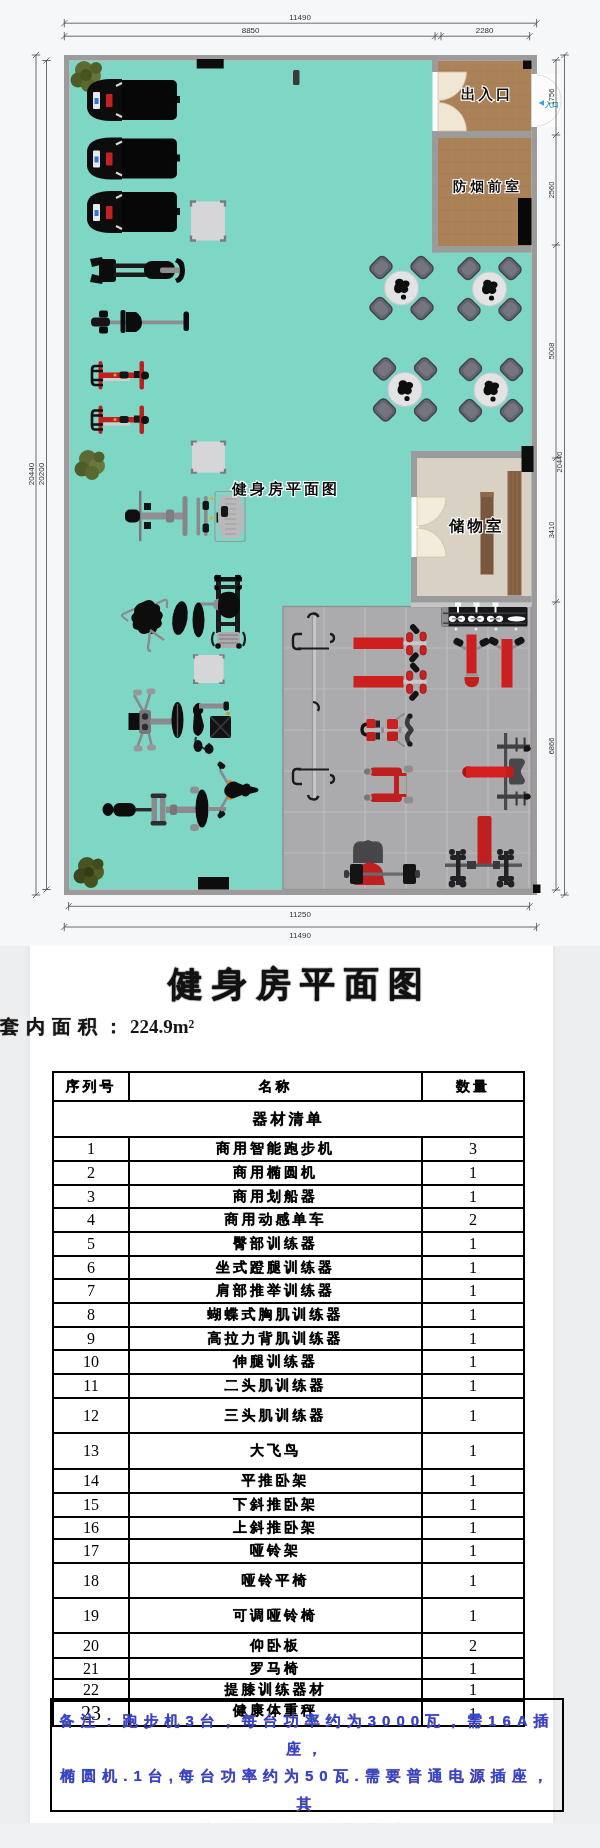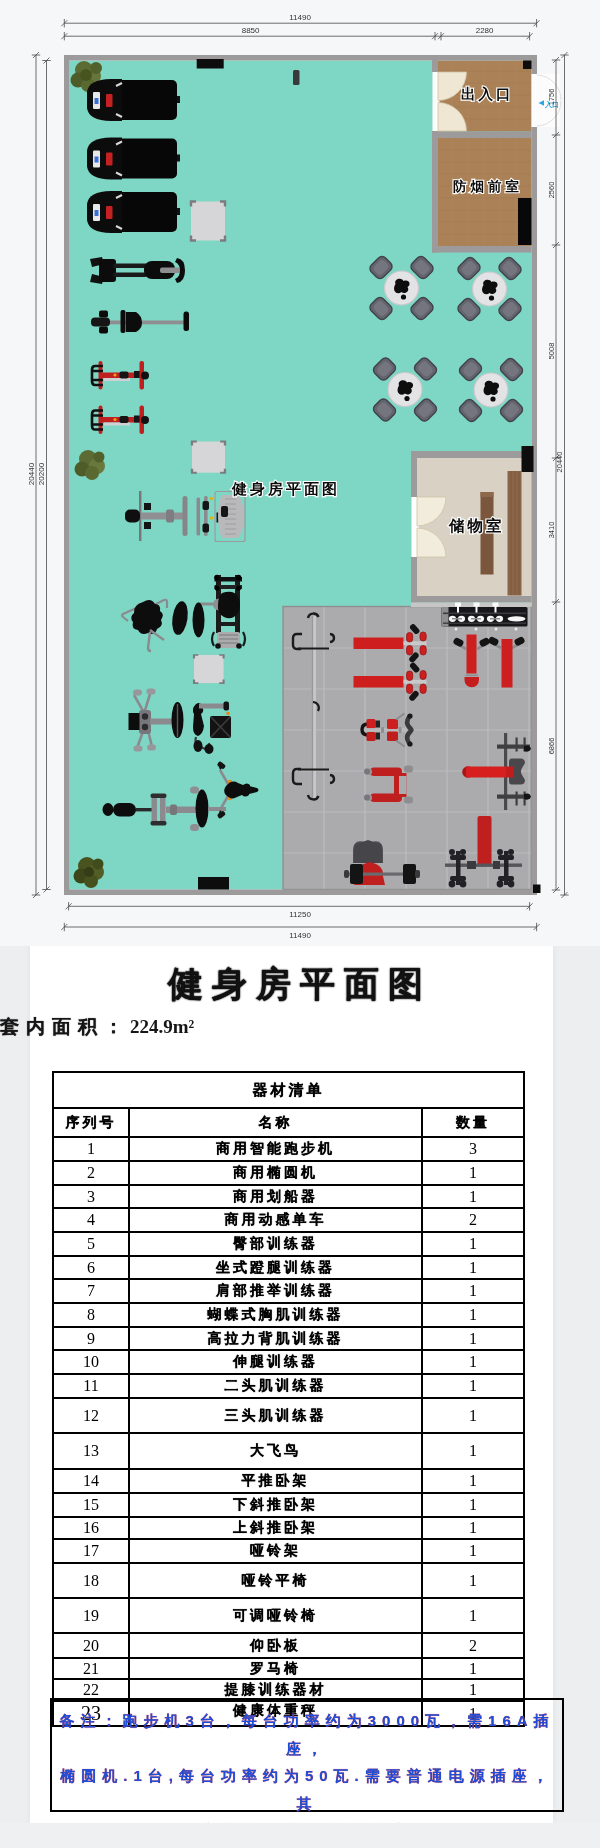--- a/index.html
+++ b/index.html
@@ -594,27 +594,27 @@
 
 <div id="subtitle" class="abs"><span class="cjk">套内面积：</span>224.9m²</div>
 
 <table id="eqt" class="abs">
 <colgroup>
       <col style="width:76px">
       <col style="width:293px">
       <col style="width:102px">
     </colgroup>
 <tbody>
-      <tr style="height:36px">
-        <td colspan="3" class="cn" style="font-size:15px">器材清单</td>
-      </tr>
-<tr style="height:29px">
+      <tr style="height:29px">
         <td class="cn">序列号</td>
         <td class="cn">名称</td>
         <td class="cn">数量</td>
+      </tr>
+<tr style="height:36px">
+        <td colspan="3" class="cn" style="font-size:15px">器材清单</td>
       </tr>
 <tr style="height:24px">
         <td class="num">1</td>
         <td class="cn">商用智能跑步机</td>
         <td class="num">3</td>
       </tr>
 <tr style="height:24px">
         <td class="num">2</td>
         <td class="cn">商用椭圆机</td>
         <td class="num">1</td>

